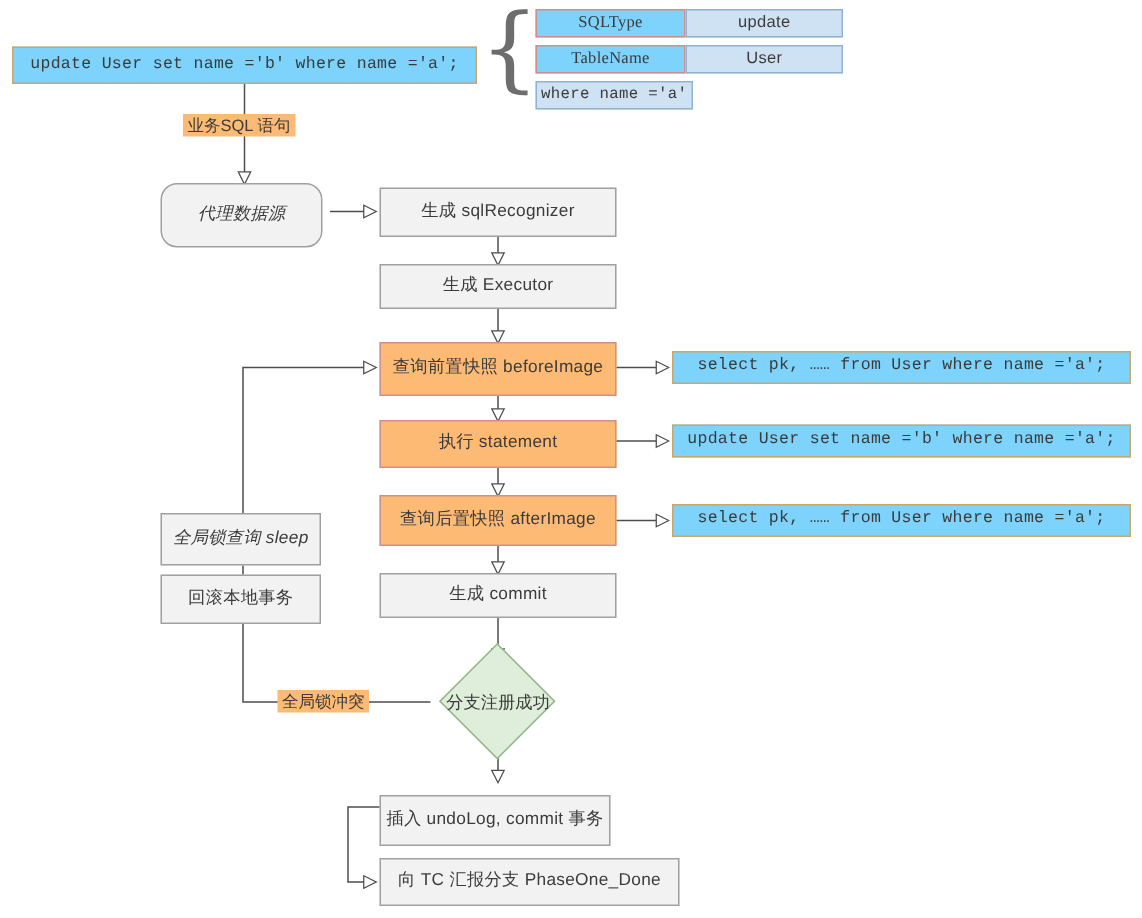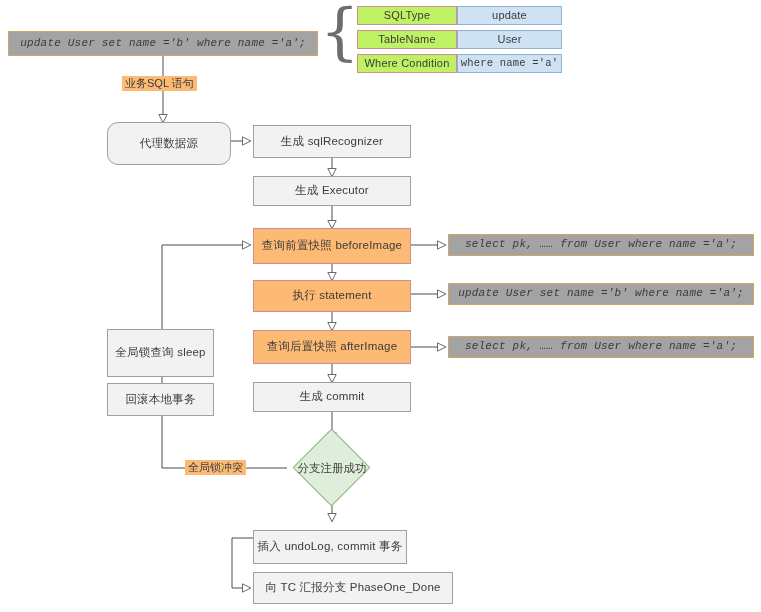--- a/index.html
+++ b/index.html
@@ -15,23 +15,23 @@
     position:absolute;box-sizing:border-box;
     display:flex;align-items:center;justify-content:center;
     text-align:center;line-height:1.2;
     border:1px solid #9a9a9a;
     font-size:11.5px;
     letter-spacing:.2px;
     white-space:nowrap;
   }
   .grey   {background:#f2f2f2;border-color:#a0a0a0;}
   .pink   {background:#fdba74;border-color:#cf8f8f;}
-  .yellow {background:#a3a3a3;border-color:#c9a86a;font-style:italic;}
+  .yellow {background:#7dd3fc;border-color:#c9a86a;}
   .blue   {background:#cfe2f3;border-color:#8fb3d4;}
-  .pinkcell{background:#bef264;border-color:#cf8f8f;}
+  .pinkcell{background:#7dd3fc;border-color:#cf8f8f;font-family:Liberation Serif, serif;}
   .rounded{border-radius:11px;}
   .mono{font-family:"Liberation Mono","DejaVu Sans Mono",monospace;font-size:11px;}
 
   .diamond{
     position:absolute;box-sizing:border-box;
     background:#dfeeda;border:1px solid #8eb583;
     transform:rotate(45deg);
   }
   .diamond-label{
     position:absolute;display:flex;align-items:center;justify-content:center;
@@ -101,47 +101,46 @@
   <div style="position:absolute;left:357px;top:6px;">
     <div style="display:flex;margin-bottom:5px;">
       <div class="node pinkcell" style="position:relative;left:0;top:0;width:100px;height:19px;font-size:11px;">SQLType</div>
       <div class="node blue" style="position:relative;left:0;top:0;width:105px;height:19px;font-size:11px;">update</div>
     </div>
     <div style="display:flex;margin-bottom:5px;">
       <div class="node pinkcell" style="position:relative;left:0;top:0;width:100px;height:19px;font-size:11px;">TableName</div>
       <div class="node blue" style="position:relative;left:0;top:0;width:105px;height:19px;font-size:11px;">User</div>
     </div>
     <div style="display:flex;">
-      <div class="node pinkcell" style="position:relative;left:0;top:0;width:100px;height:19px;font-size:11px;">Where Condition</div>
       <div class="node blue mono" style="position:relative;left:0;top:0;width:105px;height:19px;font-size:10.5px;">where name ='a'</div>
     </div>
   </div>
 
-  <div class="node grey rounded" style="left:107px;top:122px;width:124px;height:43px;">代理数据源</div>
+  <div class="node grey rounded" style="left:107px;top:122px;width:108px;height:43px;font-style:italic;">代理数据源</div>
 
   <div class="node grey" style="left:253px;top:125px;width:158px;height:33px;">生成 sqlRecognizer</div>
 
   <div class="node grey" style="left:253px;top:176px;width:158px;height:30px;">生成 Executor</div>
 
   <div class="node pink" style="left:253px;top:228px;width:158px;height:36px;">查询前置快照 beforeImage</div>
 
   <div class="node pink" style="left:253px;top:280px;width:158px;height:32px;">执行 statement</div>
 
   <div class="node pink" style="left:253px;top:330px;width:158px;height:34px;">查询后置快照 afterImage</div>
 
   <div class="node grey" style="left:253px;top:382px;width:158px;height:30px;">生成 commit</div>
 
   <div class="diamond" style="left:304px;top:440px;width:55px;height:55px;"></div>
   <div class="diamond-label" style="left:276px;top:458px;width:112px;height:20px;">分支注册成功</div>
 
   <div class="node grey" style="left:253px;top:530px;width:154px;height:34px;text-align:right;">插入 undoLog, commit 事务</div>
 
   <div class="node grey" style="left:253px;top:572px;width:200px;height:32px;">向 TC 汇报分支 PhaseOne_Done</div>
 
-  <div class="node grey" style="left:107px;top:329px;width:107px;height:48px;">全局锁查询 sleep</div>
+  <div class="node grey" style="left:107px;top:342px;width:107px;height:35px;font-style:italic;">全局锁查询 sleep</div>
 
   <div class="node grey" style="left:107px;top:383px;width:107px;height:33px;">回滚本地事务</div>
 
   <div class="edge-label" style="left:185px;top:460px;">全局锁冲突</div>
 
   <div class="node yellow mono" style="left:448px;top:234px;width:306px;height:22px;">select pk, …… from User where name ='a';</div>
 
   <div class="node yellow mono" style="left:448px;top:283px;width:306px;height:22px;">update User set name ='b' where name ='a';</div>
 
   <div class="node yellow mono" style="left:448px;top:336px;width:306px;height:22px;">select pk, …… from User where name ='a';</div>

